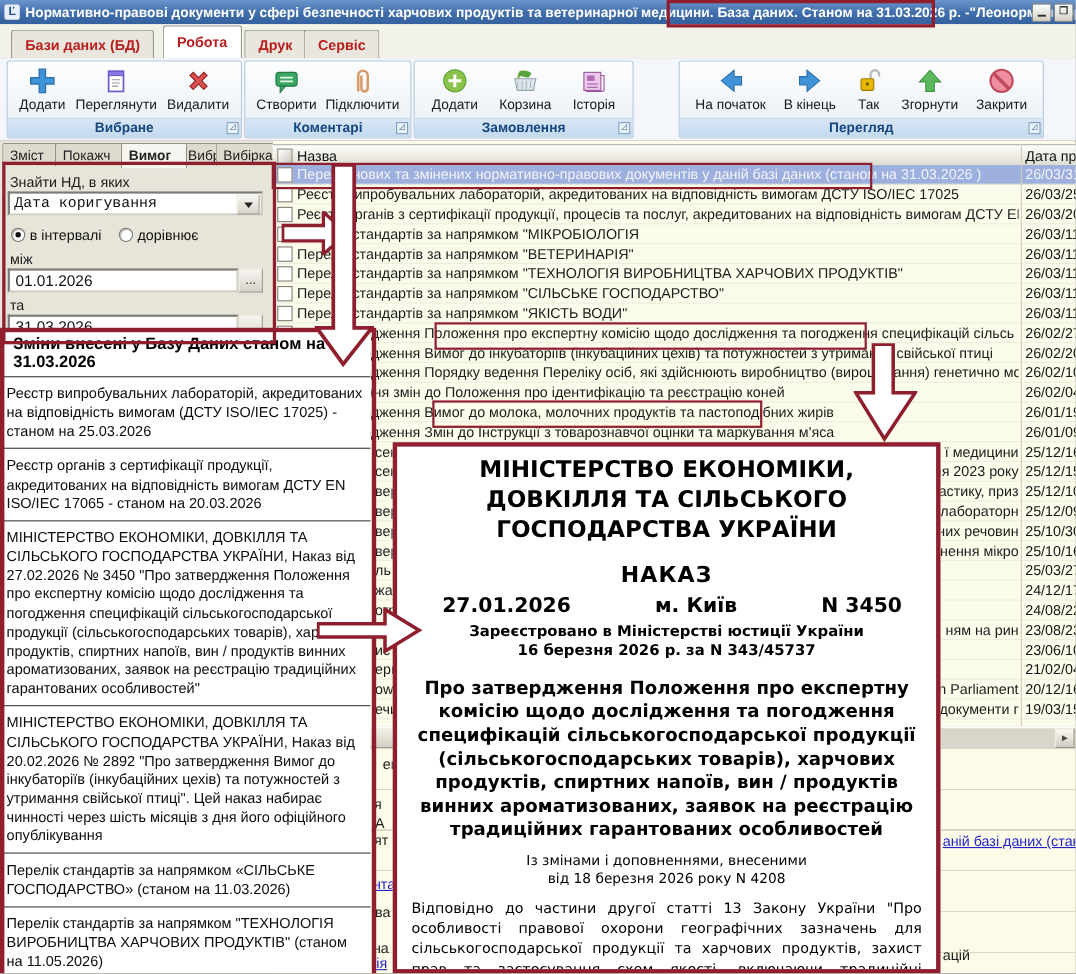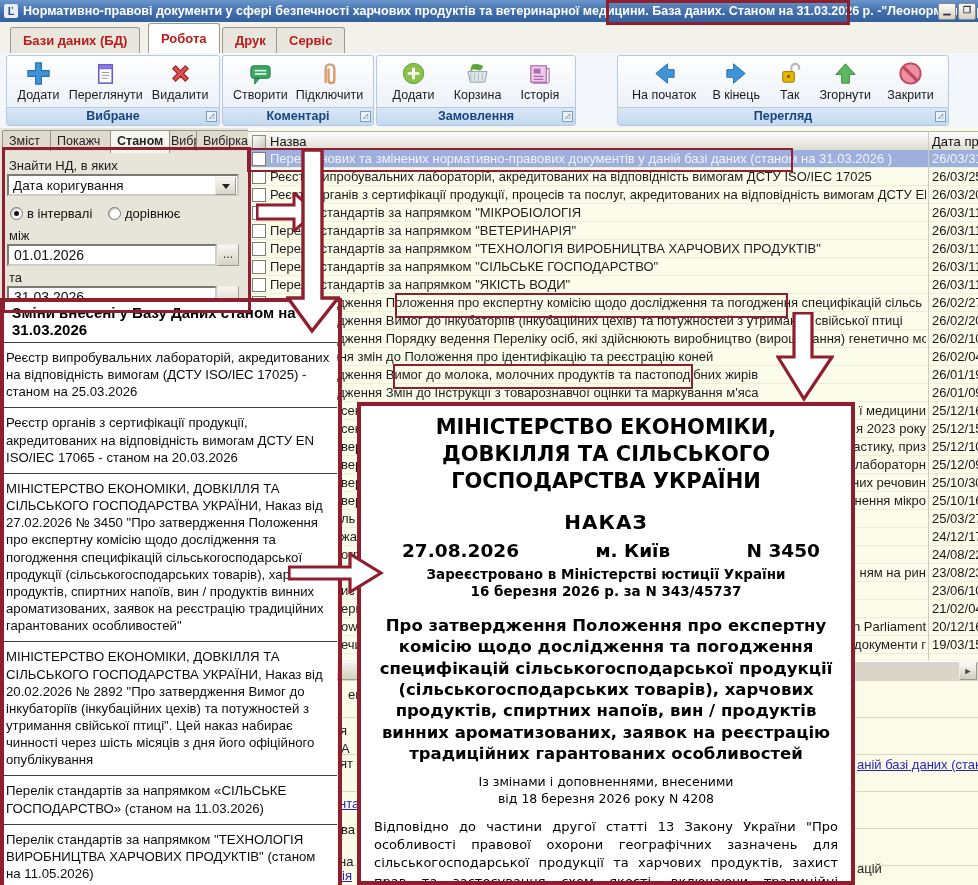--- a/index.html
+++ b/index.html
@@ -33,21 +33,21 @@
   .launcher{position:absolute;right:2px;bottom:3px;width:9px;height:9px;border:1px solid #7d9ebf;background:#eaf2fa;
     font-size:7px;line-height:8px;color:#44688c;text-align:center;}
   
   #sidebar{position:absolute;left:0;top:128px;width:248px;height:757px;background:#e7e5da;border-right:1px solid #b5b2a6;}
   .stab{position:absolute;top:2px;height:20px;padding:0 6px;line-height:20px;font-size:12.5px;color:#222;
     background:#dedbce;border:1px solid #96938a;border-bottom:none;border-radius:2px 2px 0 0;white-space:nowrap;overflow:hidden;}
   .stab.active{background:#f6f5ef;height:22px;font-weight:bold;z-index:2;}
   #search-area{position:absolute;left:0;top:24px;width:248px;height:286px;background:#e7e5da;}
   .slabel{position:absolute;font-size:13px;color:#1a1a1a;}
   .combo{position:absolute;left:7px;width:232px;height:22px;background:#fff;border:2px inset #cfcdc2;font-size:13.5px;color:#111;
-    line-height:19px;padding-left:4px;box-sizing:border-box;}
+    line-height:19px;padding-left:4px;box-sizing:border-box;font-family:Liberation Mono, monospace;}
   .combo-btn{position:absolute;right:1px;top:1px;width:19px;height:16px;background:linear-gradient(#f7f6f2,#d8d4c8);
     border:1px outset #efece2;text-align:center;}
   .combo-btn:after{content:"";display:inline-block;margin-top:6px;border:4px solid transparent;border-top:5px solid #222;}
   .radio{position:absolute;font-size:13px;color:#111;display:flex;align-items:center;gap:4px;}
   .radio .dotc{width:11px;height:11px;border-radius:50%;background:#fff;border:1px solid #7a786d;box-shadow:inset 1px 1px 1px #bbb;position:relative;}
   .radio.sel .dotc:after{content:"";position:absolute;left:3px;top:3px;width:5px;height:5px;border-radius:50%;background:#111;}
   .dinput{position:absolute;left:7px;width:210px;height:22px;background:#fff;border:2px inset #cfcdc2;font-size:14px;color:#111;
     line-height:19px;padding-left:5px;box-sizing:border-box;}
   .dots-btn{position:absolute;width:22px;height:22px;background:linear-gradient(#f7f6f2,#d6d2c6);border:1px outset #efece2;
     font-size:12px;text-align:center;line-height:18px;color:#333;box-sizing:border-box;}
@@ -250,21 +250,21 @@
         </div>
       </div>
       <div class="rcap">Перегляд</div>
       <div class="launcher">◿</div>
     </div>
   </div>
 
   <div id="sidebar">
     <div class="stab" style="left:2px;width:40px;">Зміст</div>
     <div class="stab" style="left:50px;width:52px;">Покажч</div>
-    <div class="stab active" style="left:110px;width:46px;">Станом</div>
+    <div class="stab active" style="left:110px;width:46px;">Вимог</div>
     <div class="stab" style="left:164px;width:42px;">Вибрані</div>
     <div class="stab" style="left:196px;width:50px;">Вибірка</div>
 
     <div id="search-area">
       <div class="slabel" style="left:9px;top:6px;">Знайти НД, в яких</div>
       <div class="combo" style="top:22px;">
         <span>Дата коригування</span>
         <span class="combo-btn"></span>
       </div>
       <div class="radio sel" style="left:10px;top:54px;">
@@ -473,21 +473,21 @@
         <div class="citem">Перелік стандартів за напрямком «СІЛЬСЬКЕ ГОСПОДАРСТВО» (станом на  11.03.2026)</div>
         <div class="citem">Перелік стандартів за напрямком "ТЕХНОЛОГІЯ ВИРОБНИЦТВА ХАРЧОВИХ ПРОДУКТІВ" (станом на  11.05.2026)</div>
       </div>
   </div>
 
   <div id="doc-panel">
     <div id="doc-inner">
       <div id="doc-org">МІНІСТЕРСТВО ЕКОНОМІКИ, ДОВКІЛЛЯ ТА СІЛЬСЬКОГО ГОСПОДАРСТВА УКРАЇНИ</div>
       <div id="doc-order">НАКАЗ</div>
       <div id="doc-daterow">
-        <span>27.08.2026</span>
+        <span>27.01.2026</span>
         <span>м. Київ</span>
         <span>N 3450</span>
       </div>
       <div id="doc-reg">
         <div>Зареєстровано в Міністерстві юстиції України</div>
         <div>16 березня 2026 р. за N 343/45737</div>
       </div>
       <div id="doc-title">Про затвердження Положення про експертну комісію щодо дослідження та погодження специфікацій сільськогосподарської продукції (сільськогосподарських товарів), харчових продуктів, спиртних напоїв, вин / продуктів винних ароматизованих, заявок на реєстрацію традиційних гарантованих особливостей</div>
       <div id="doc-amend">
         <div>Із змінами і доповненнями, внесеними</div>

